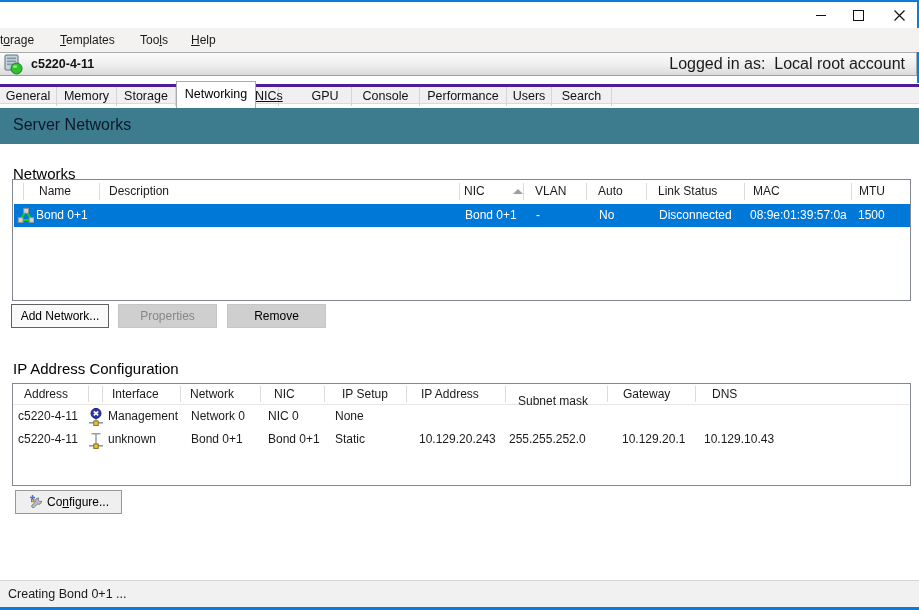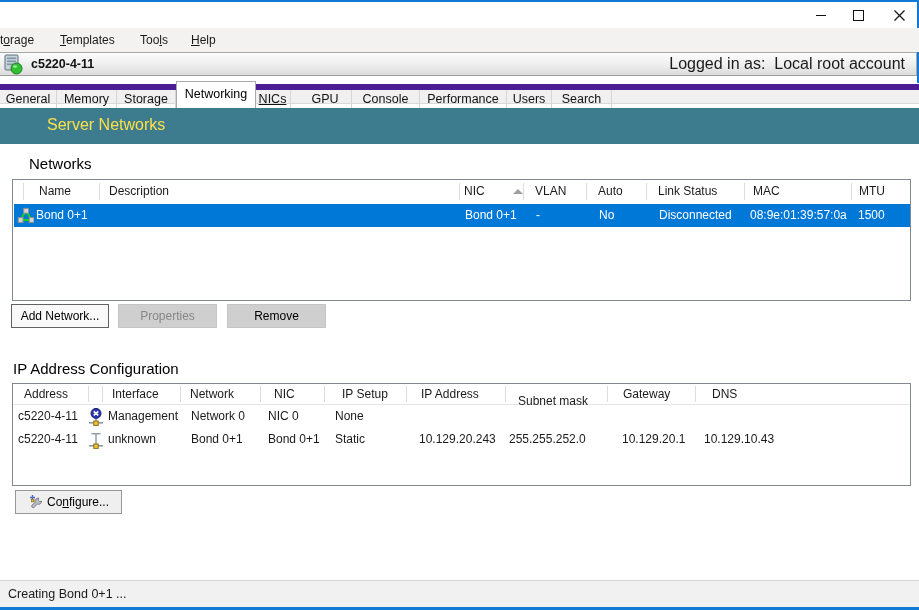--- a/index.html
+++ b/index.html
@@ -34,41 +34,41 @@
   
   #serverbar { position:absolute; left:0; top:52px; width:917px; height:24px;
     background:linear-gradient(#fcfcfc, #eeeeee 55%, #dbdbdb);
     border-top:1px solid #a9a9a9; border-bottom:1px solid #9f9f9f; border-right:1px solid #a9a9a9; }
   #server-icon { position:absolute; left:4px; top:1px; }
   #server-name { position:absolute; left:31px; top:0; height:22px; line-height:22px; font-weight:bold; font-size:12.5px; color:#111; }
   #logged-in { position:absolute; right:11px; top:0; height:22px; line-height:22px; font-size:16px; color:#1a1a1a; white-space:pre; }
 
   
   #tabstrip { position:absolute; left:0; top:84px; width:919px; height:20px; background:#f0f0f0;
-    border-top:6px solid #4c1d95; border-bottom:1px solid #dadada; }
+    border-top:3px solid #4c1d95; border-bottom:1px solid #dadada; }
   .tab { position:absolute; top:0; height:19px; line-height:19px; text-align:center; font-size:12.5px; color:#111; border-right:1px solid #d6d6d6; }
   #tab-0 { left:0px;     width:57px;  }
   #tab-1 { left:57px;    width:60px;  }
   #tab-2 { left:117px;   width:59px;  }
-  #tab-4 { left:255px;   width:36px;text-decoration:underline;  }
+  #tab-4 { left:255px;   width:24px;text-decoration:underline;  }
   #tab-5 { left:299px;   width:53px;  }
   #tab-6 { left:352px;   width:68px;  }
   #tab-7 { left:420px;   width:87px;  }
   #tab-8 { left:507px;   width:45px;  }
   #tab-9 { left:552px;   width:60px;  }
   #tab-selected { position:absolute; left:176px; top:81px; width:80px; height:27px; background:#fff;
     border:1px solid #ababab; border-bottom:none; text-align:center; line-height:24px; font-size:12.5px; color:#000; z-index:3; }
 
   
   #page-header { position:absolute; left:0; top:108px; width:919px; height:36px; }
   #page-header-title { position:absolute; left:13px; top:0; height:34px; line-height:34px; font-size:16px; }
 
   
   .section-label { position:absolute; left:13px; font-size:15px; color:#000; }
-  #networks-label { top:155px;margin-left:16px; }
+  #networks-label { top:165px; }
   #ipconfig-label { top:360px; }
 
   
   .grid { position:absolute; left:12px; width:899px; background:#fff; border:1px solid #828790; }
   #networks-table { top:179px; height:122px; }
   #ip-table { top:383px; height:103px; }
   .hdr-sep { position:absolute; top:3px; width:1px; height:17px; background:#dcdcdc; }
   .hdr-label { position:absolute; top:0; height:23px; line-height:23px; color:#1a1a1a; white-space:pre; }
   .cell-text { position:absolute; height:23px; line-height:23px; white-space:pre; }
 
@@ -148,21 +148,21 @@
     <div class="tab" id="tab-4">NICs</div>
     <div class="tab" id="tab-5">GPU</div>
     <div class="tab" id="tab-6">Console</div>
     <div class="tab" id="tab-7">Performance</div>
     <div class="tab" id="tab-8">Users</div>
     <div class="tab" id="tab-9">Search</div>
   </div>
   <div id="tab-selected">Networking</div>
 
   <div id="page-header" style="background:#3d7c8e;">
-    <div id="page-header-title" style="color:#fde047;margin-left:34px;">Server Networks</div>
+    <div id="page-header-title" style="color:#0f172a;">Server Networks</div>
   </div>
 
   <div class="section-label" id="networks-label">Networks</div>
 
   <div class="grid" id="networks-table">
     <div id="networks-header">
       <div class="hdr-sep" style="left:10px;"></div>
       <div class="hdr-sep" style="left:86px;"></div>
       <div class="hdr-sep" style="left:446px;"></div>
       <div class="hdr-sep" style="left:510px;"></div>

